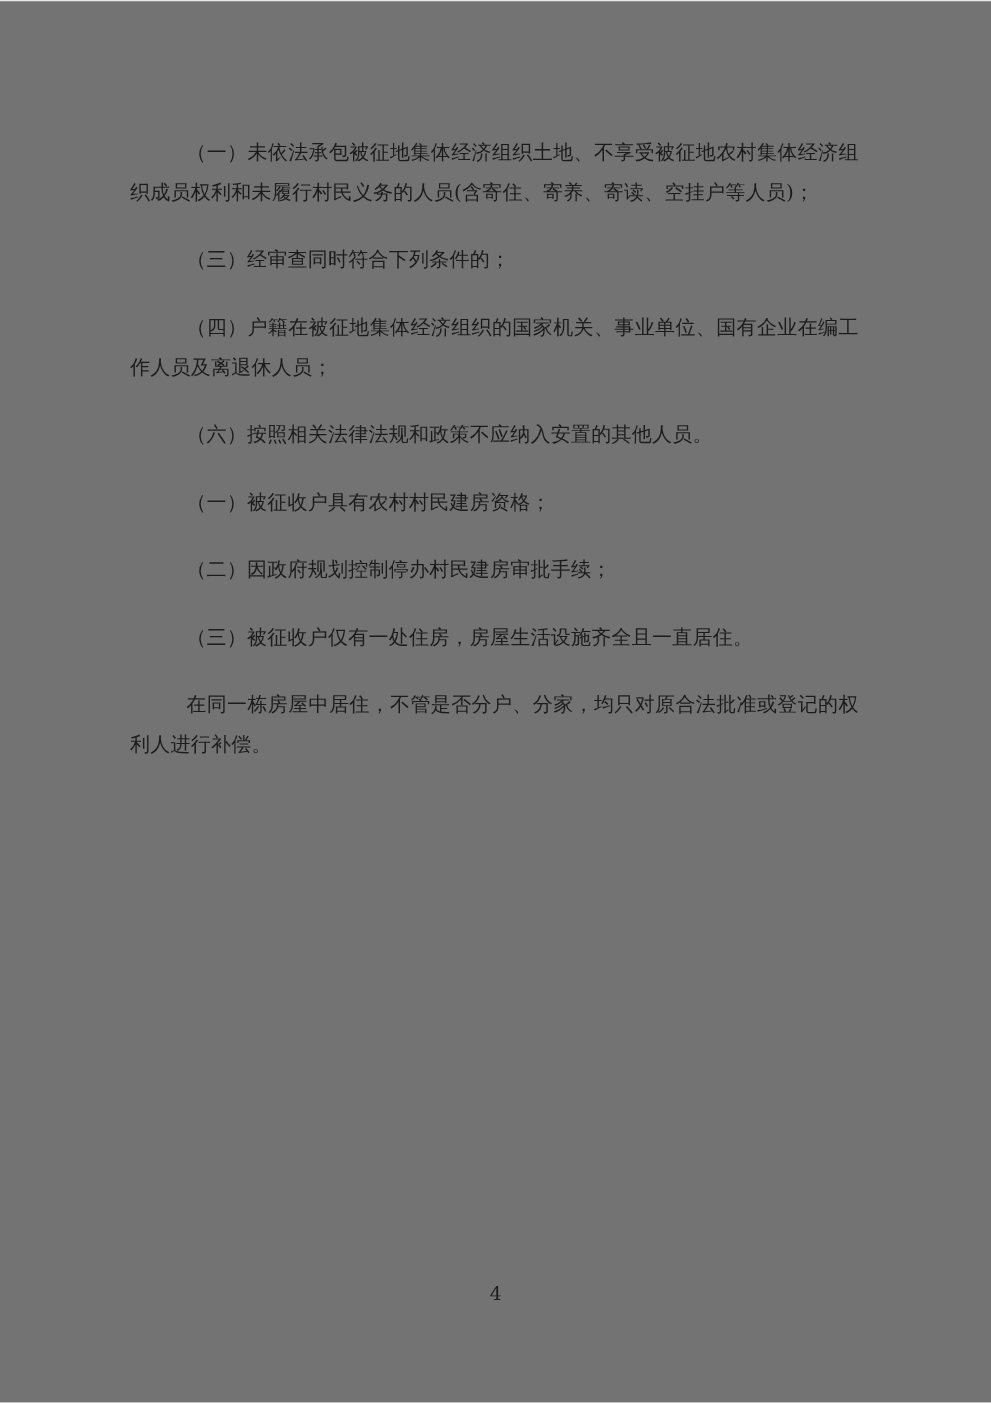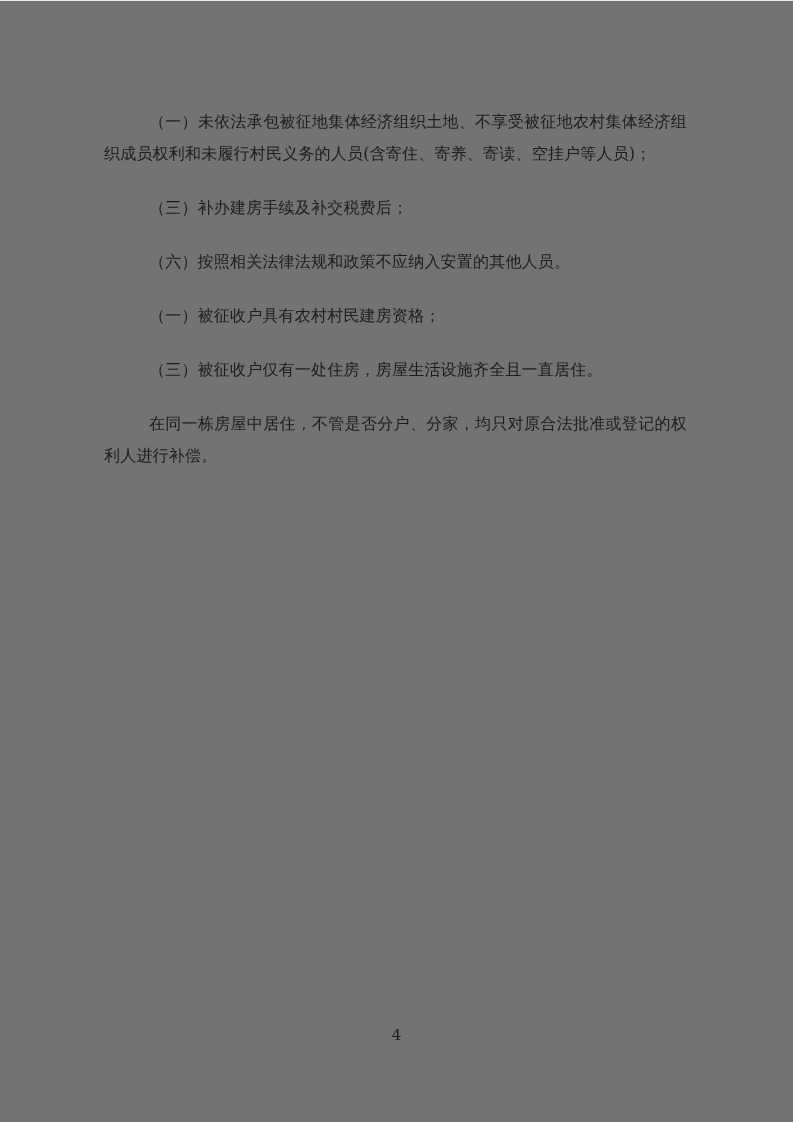--- a/index.html
+++ b/index.html
@@ -43,22 +43,24 @@
     line-height: 20px;
     color: #1c1c1c;
   }
 </style>
 </head>
 <body>
 
 <div class="page">
   <div class="doc-body">
       <p class="para">（一）未依法承包被征地集体经济组织土地、不享受被征地农村集体经济组织成员权利和未履行村民义务的人员(含寄住、寄养、寄读、空挂户等人员)；</p>
-      <p class="para">（三）补办建房手续及补交税费后；</p>
+      <p class="para">（三）经审查同时符合下列条件的；</p>
+      <p class="para">（四）户籍在被征地集体经济组织的国家机关、事业单位、国有企业在编工作人员及离退休人员；</p>
       <p class="para">（六）按照相关法律法规和政策不应纳入安置的其他人员。</p>
       <p class="para">（一）被征收户具有农村村民建房资格；</p>
+      <p class="para">（二）因政府规划控制停办村民建房审批手续；</p>
       <p class="para">（三）被征收户仅有一处住房，房屋生活设施齐全且一直居住。</p>
       <p class="para">在同一栋房屋中居住，不管是否分户、分家，均只对原合法批准或登记的权利人进行补偿。</p>
     </div>
   <div class="page-footer">
     <span>4</span>
   </div>
 </div>
 
 </body></html>

